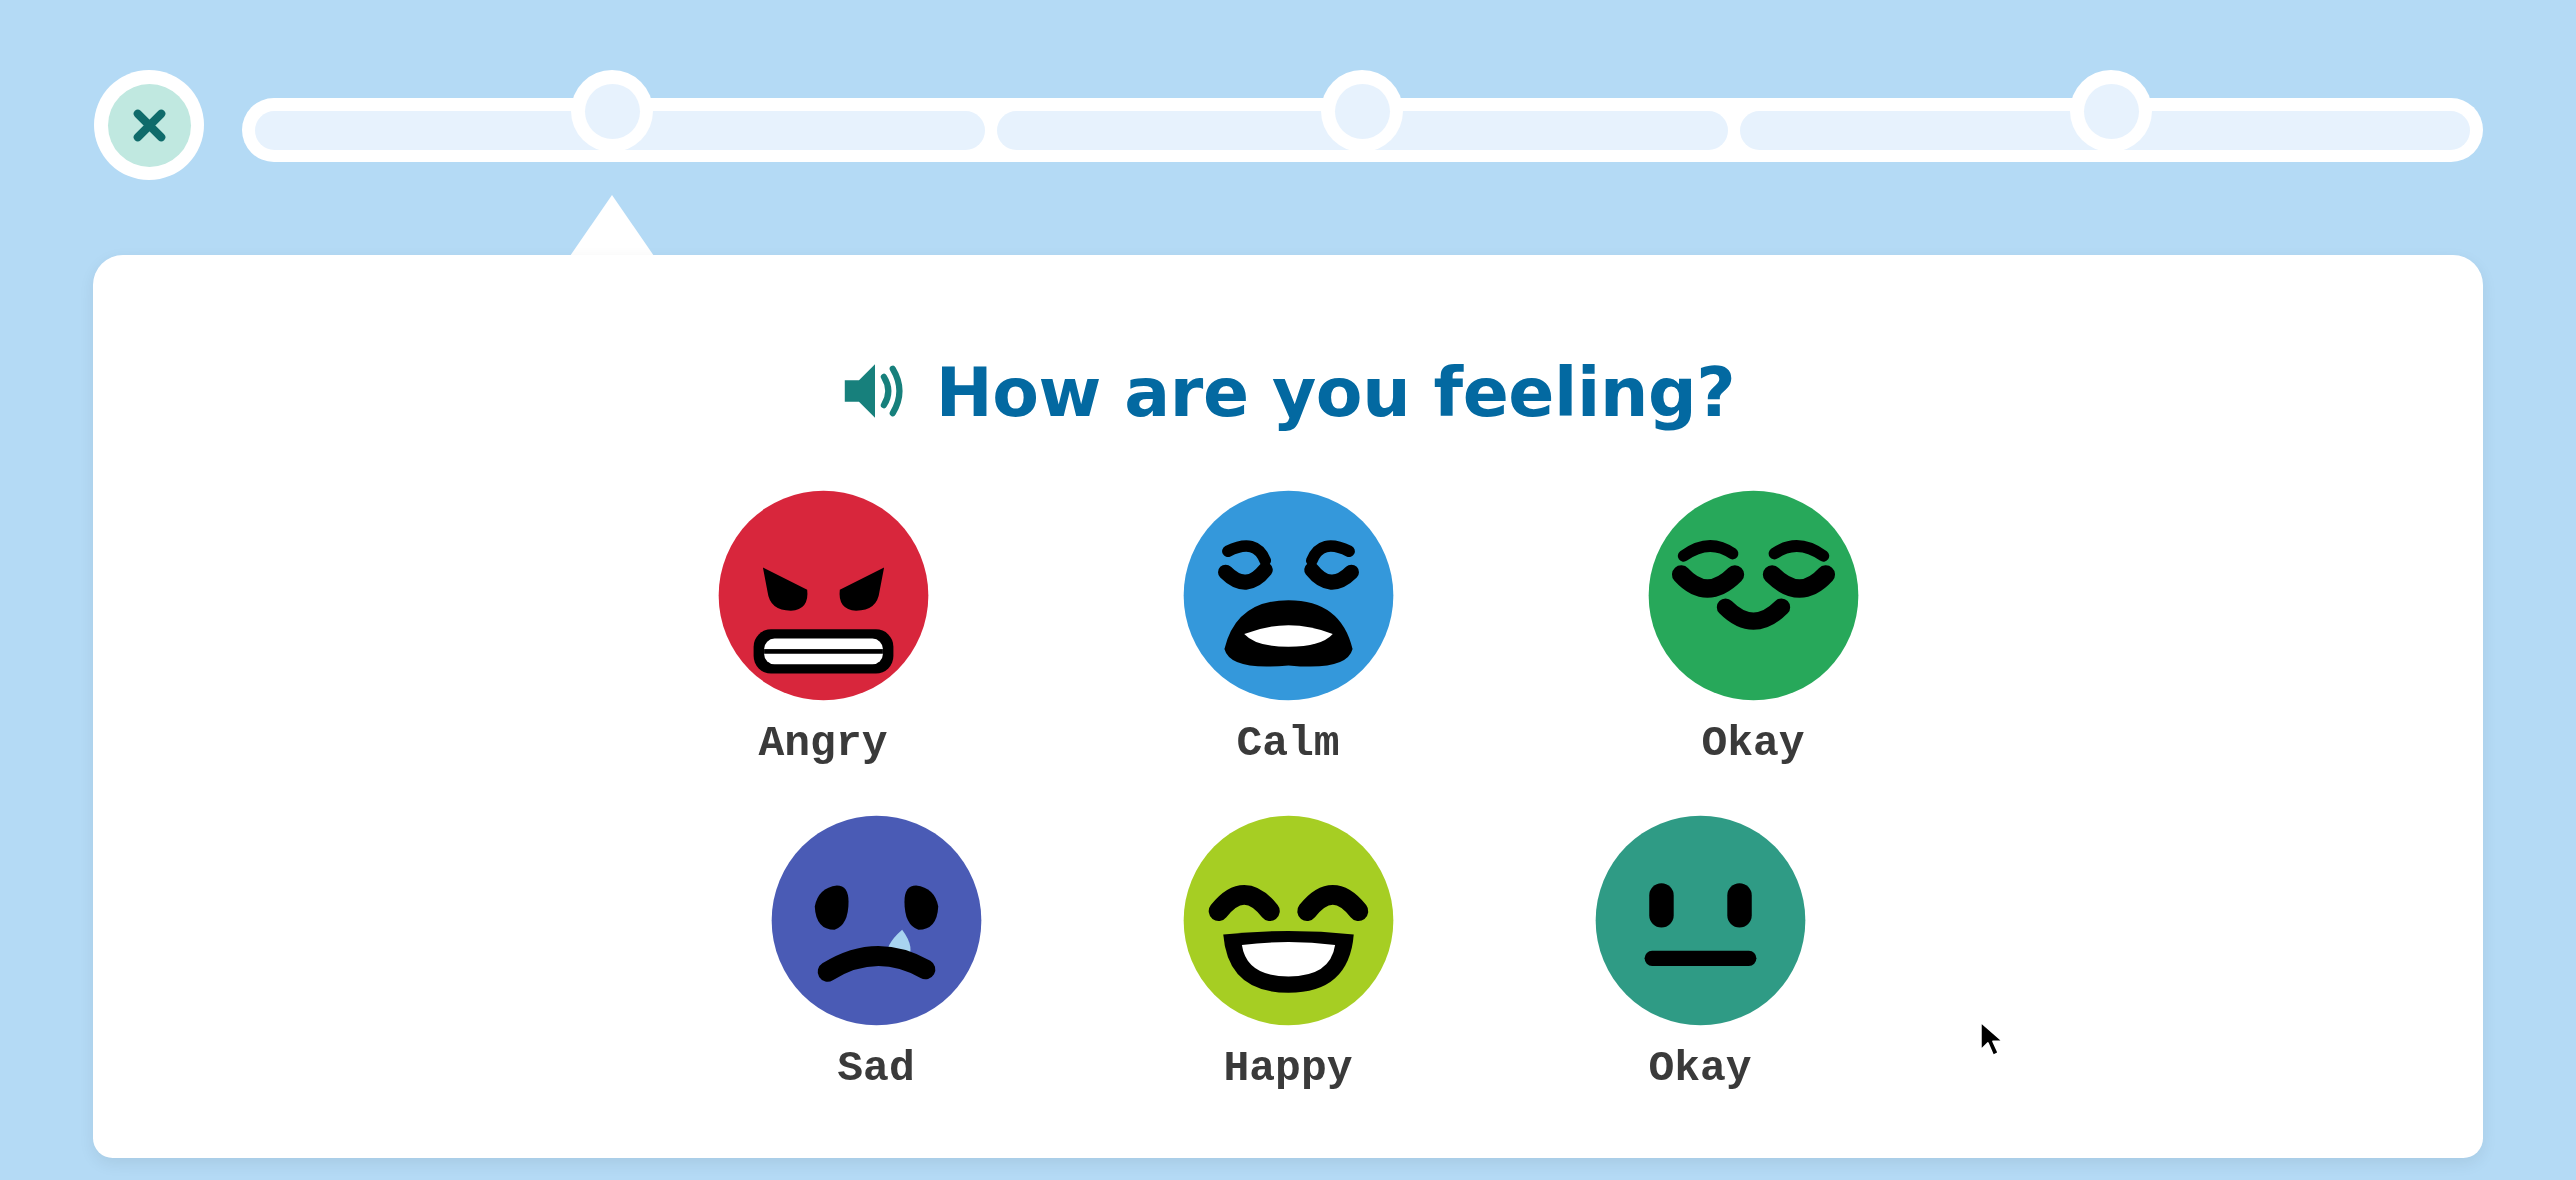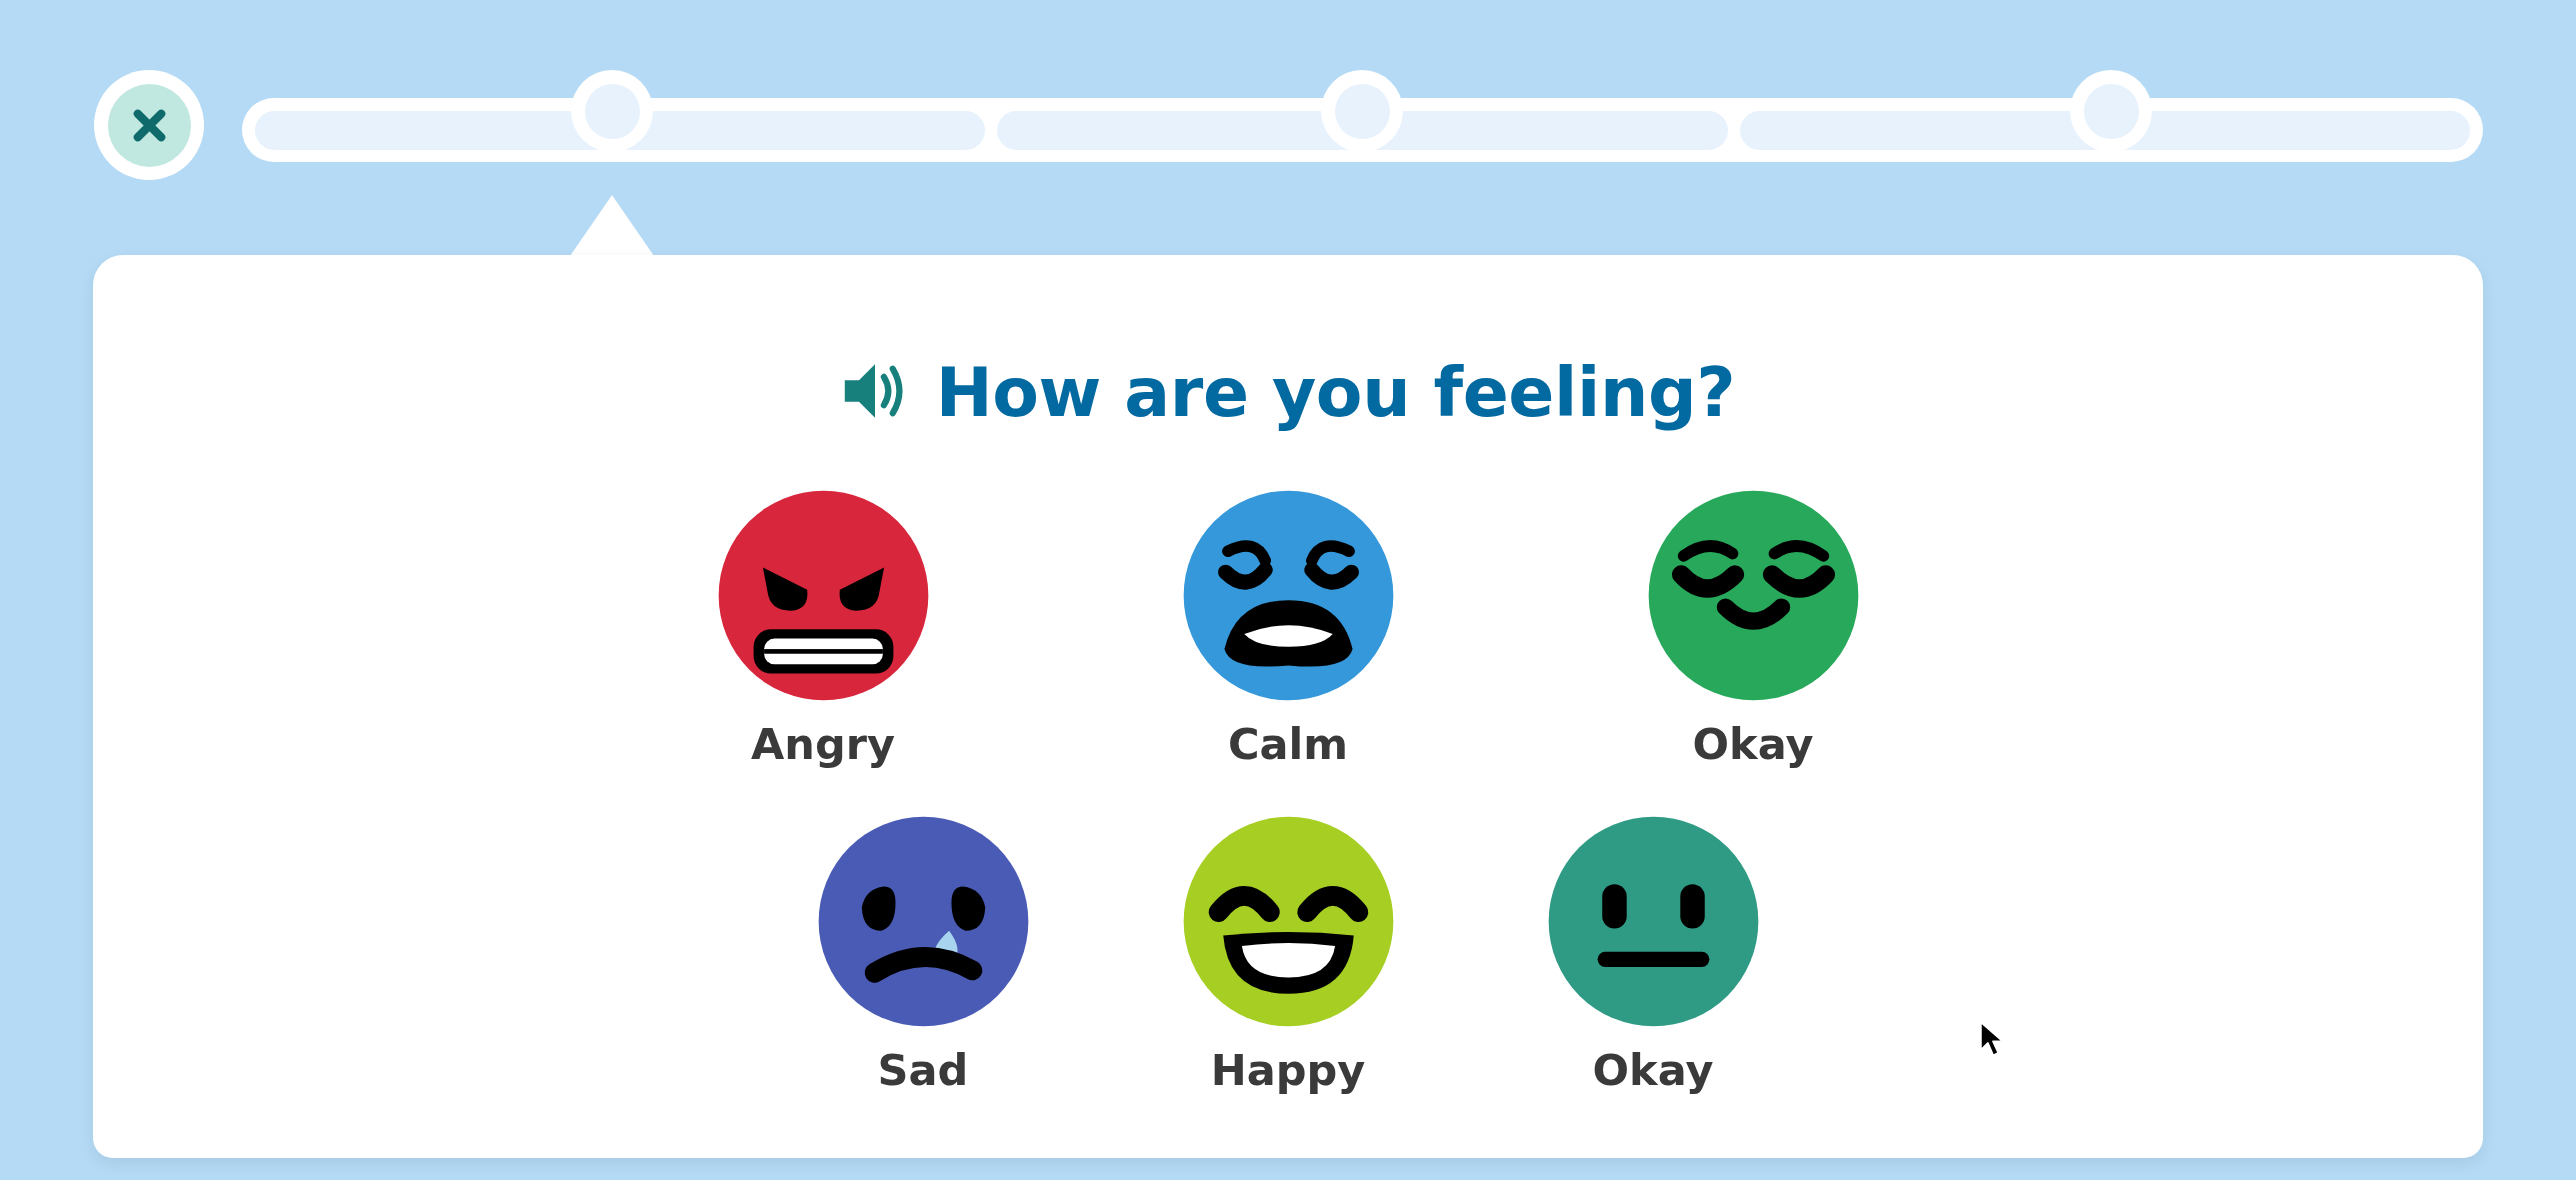--- a/index.html
+++ b/index.html
@@ -84,24 +84,24 @@
   }
   #speaker-icon { flex:0 0 auto; }
   #page-title {
     font-size:68px; font-weight:bold; color:#0369a1;
     letter-spacing:-0.4px;
     white-space:nowrap;
   }
 
   #mood-grid { margin-top:47px; }
   .mood-row {
-    display:flex; justify-content:center; align-items:center;
+    display:flex; justify-content:center; align-items:center;font-family:Liberation Mono, monospace;
   }
   .mood-row.row-1 { gap:170px; }
-  .mood-row.row-2 { gap:70px; margin-top:36px; }
+  .mood-row.row-2 { gap:117px; margin-top:36px; }
 
   .mood-item {
     width:295px;
     display:flex; flex-direction:column; align-items:center;
     cursor:pointer;
   }
   .mood-face { width:233px; height:233px; display:block; }
   .mood-label {
     margin-top:7.2px;
     font-size:43px; font-weight:bold; color:#3a3a3a;

